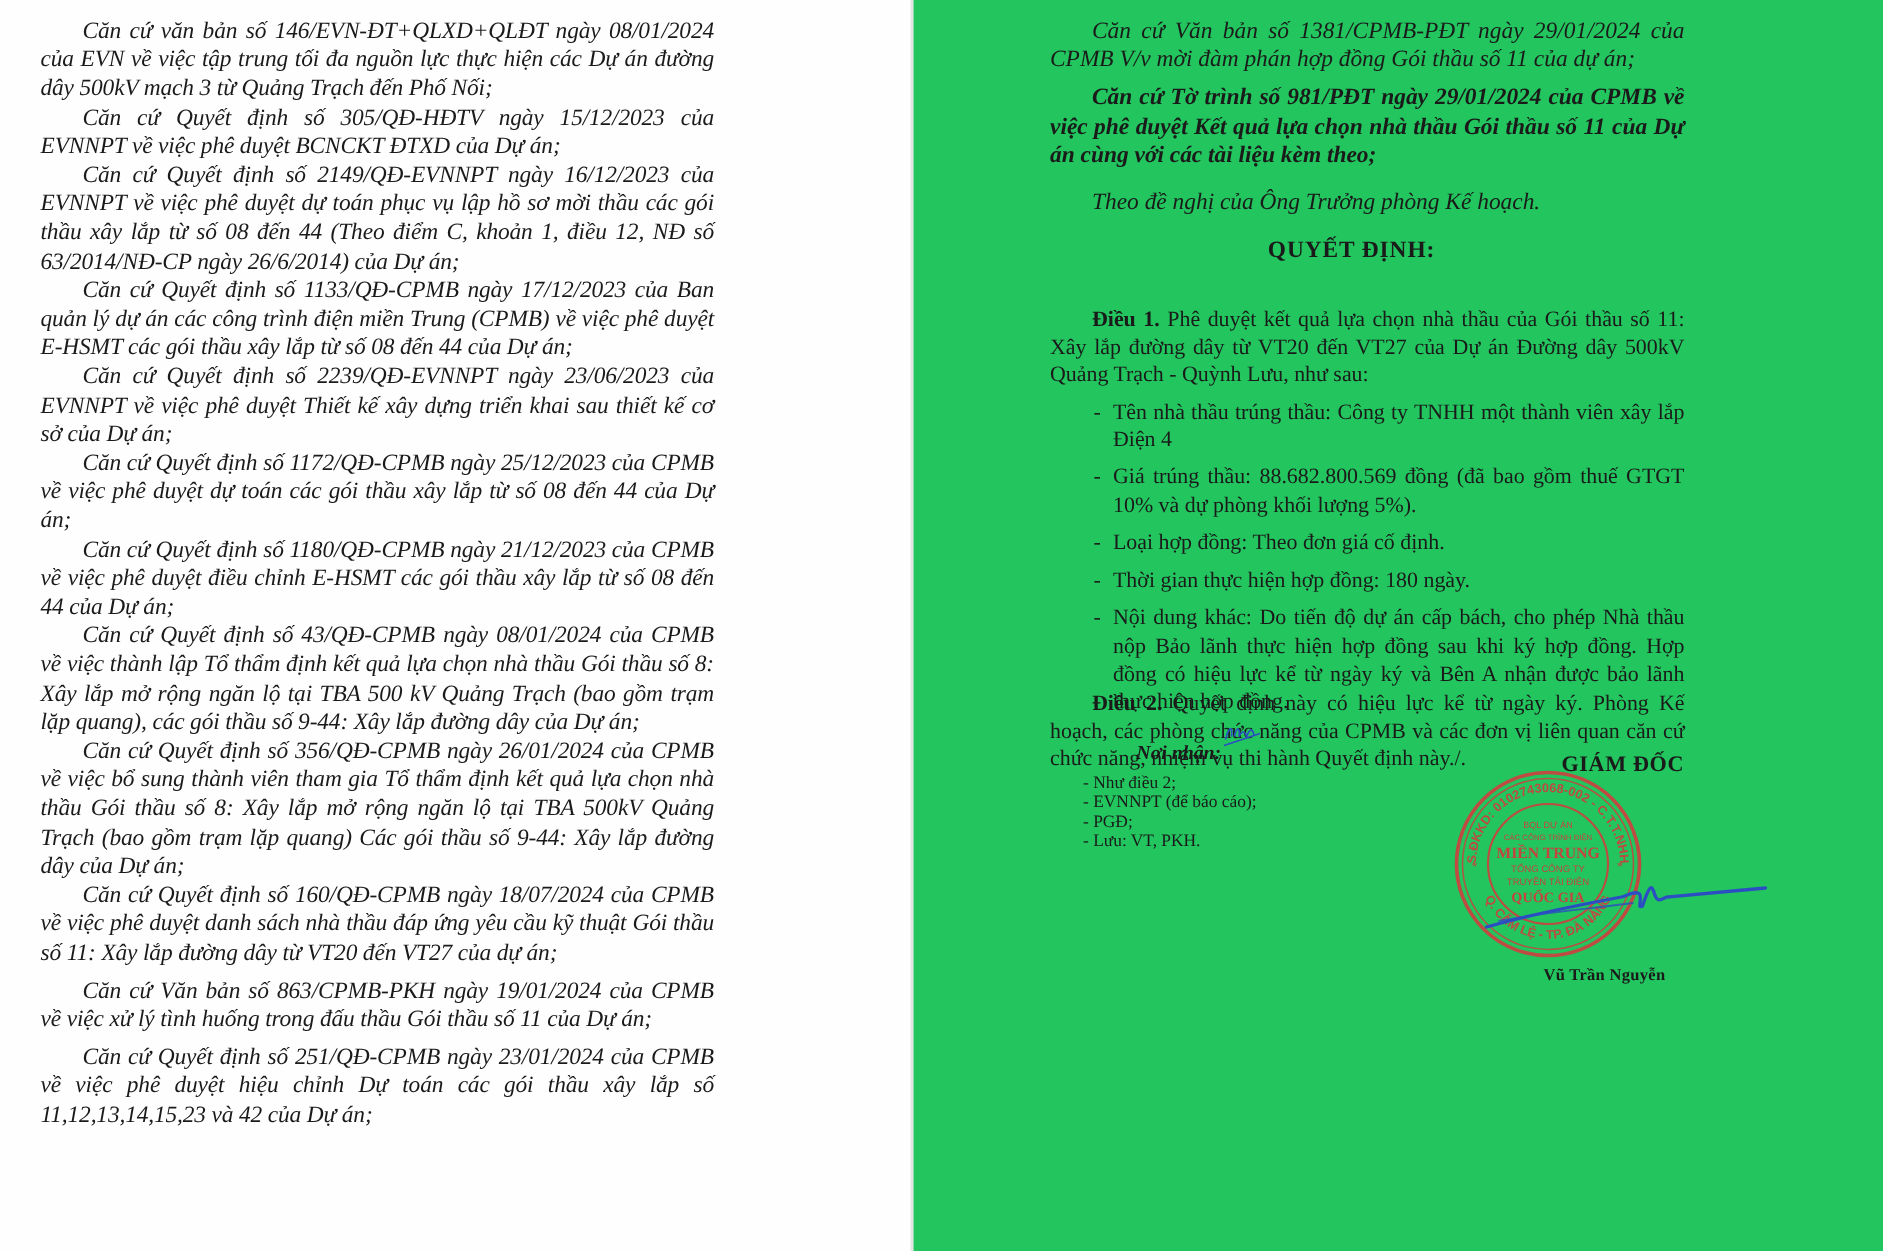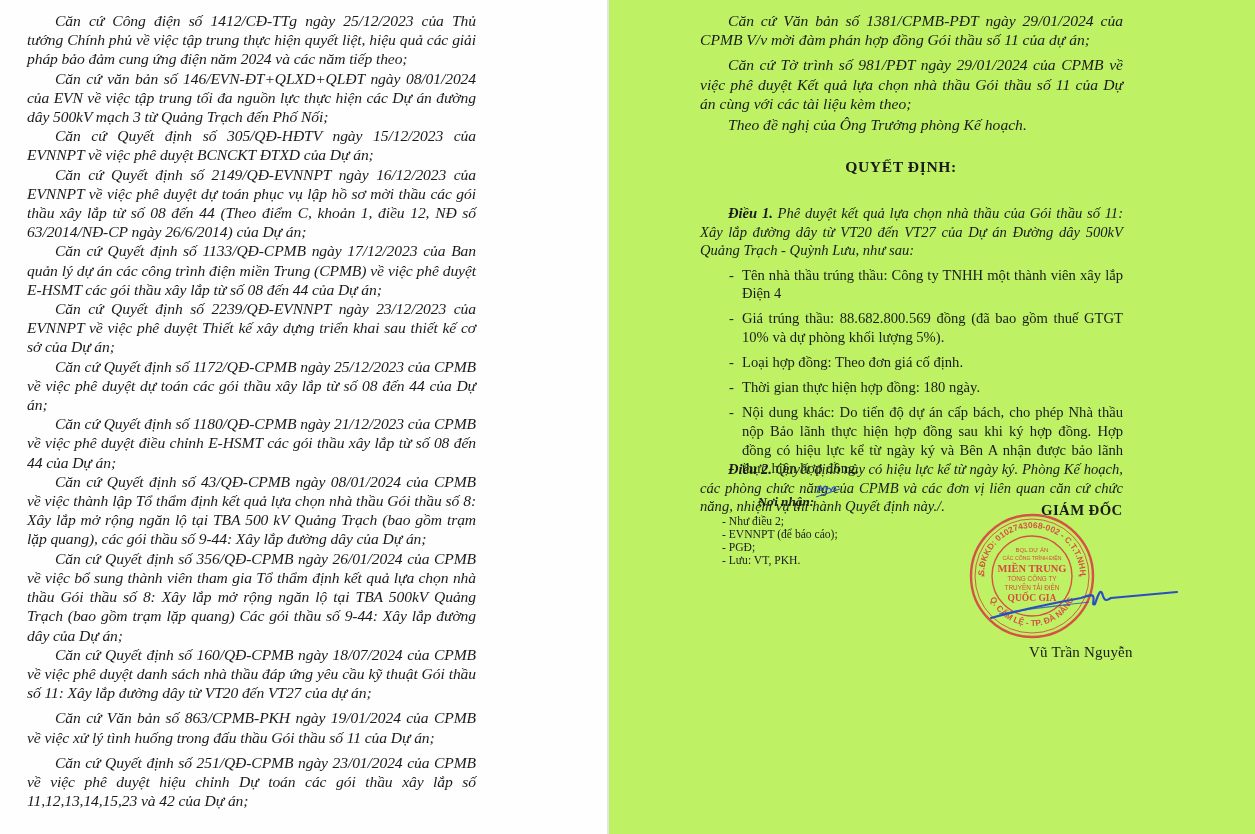--- a/index.html
+++ b/index.html
@@ -1,76 +1,75 @@
 <!DOCTYPE html>
 <html><head>
 <meta charset="utf-8">
 <style>
   * { box-sizing: border-box; margin: 0; padding: 0; }
   html, body { width: 1255px; height: 834px; background: #ffffff; overflow: hidden; }
   body { position: relative; font-family: "Liberation Serif", "DejaVu Serif", serif; color: #1a1a1a; }
 
-  .page { position: absolute; top: 0; height: 834px; background: #bef264; }
+  .page { position: absolute; top: 0; height: 834px; background: #22c55e; }
   .page-left { left: 0; width: 607px; background: #fefefe; }
   .page-divider { position: absolute; left: 607px; top: 0; width: 2px; height: 834px; background: #e4e4e4; }
   .page-right { left: 609px; width: 646px; }
 
   
   .left-body { position: absolute; left: 27px; top: 11px; width: 449px; }
   .basis {
     font-style: italic; font-size: 15.6px; line-height: 19.2px;
     text-align: justify; text-indent: 28px; letter-spacing: -0.1px;
   }
   .basis.gap { margin-top: 6px; }
 
   
   .right-body { position: absolute; left: 91px; top: 11px; width: 423px; }
   .r-basis {
     font-style: italic; font-size: 15.6px; line-height: 19.2px;
     text-align: justify; text-indent: 28px; margin-bottom: 6px;
   }
-  .r-basis.tight { margin-bottom: 2px; }
+  .r-basis.tight { margin-bottom: 12px; font-weight: bold; }
   .r-consider { font-style: italic; font-size: 15.6px; line-height: 19.2px; text-indent: 28px; margin-bottom: 9px; }
 
   .decision-title {
     position: absolute; left: 0; width: 530px; top: 158px; text-align: center;
     font-weight: bold; font-size: 15.6px; letter-spacing: 0.6px; padding-left: 54px;
   }
 
   .article { position: absolute; left: 91px; width: 423px; font-size: 14.6px; line-height: 18.6px; text-align: justify; }
-  .article .lead { text-indent: 28px; font-style: italic; }
+  .article .lead { text-indent: 28px; }
   .article b { font-weight: bold; }
   .article1 { top: 204px; }
   .bullets { list-style: none; margin-top: 6px; }
   .bullets li { position: relative; padding-left: 42px; margin-bottom: 6.5px; padding-right: 0; }
   .bullets li .dash { position: absolute; left: 29px; top: 0; }
   .article2 { top: 460px; }
 
   .recipients { position: absolute; left: 113px; top: 496px; font-size: 11.6px; line-height: 12.4px; }
   .recipients .r-title { font-weight: bold; font-style: italic; font-size: 13.2px; margin-bottom: 8px; margin-left: 12px; text-align: center; }
   .recipients .r-item { margin-bottom: 0.6px; }
 
   .director-title { position: absolute; left: 432px; top: 502px; font-weight: bold; font-size: 14.8px; letter-spacing: 0.4px; }
-  .director-name { position: absolute; left: 420px; top: 644px; font-weight: normal; font-size: 15px; letter-spacing: 0.2px; }
+  .director-name { position: absolute; left: 420px; top: 644px; font-weight: bold; font-size: 11px; letter-spacing: 0.2px; }
 
   .stamp { position: absolute; left: 359px; top: 512px; width: 128px; height: 128px; }
   .signature { position: absolute; left: 380px; top: 582px; width: 190px; height: 40px; }
   .initials { position: absolute; left: 205px; top: 479px; width: 28px; height: 20px; }
 </style>
 </head>
 <body>
 
 <div class="page page-left">
   <div class="left-body">
-    <p class="basis">Căn cứ Công điện số 1412/CĐ-TTg ngày 25/12/2023 của Thủ tướng Chính phủ về việc tập trung thực hiện quyết liệt, hiệu quả các giải pháp bảo đảm cung ứng điện năm 2024 và các năm tiếp theo;</p>
     <p class="basis">Căn cứ văn bản số 146/EVN-ĐT+QLXD+QLĐT ngày 08/01/2024 của EVN về việc tập trung tối đa nguồn lực thực hiện các Dự án đường dây 500kV mạch 3 từ Quảng Trạch đến Phố Nối;</p>
     <p class="basis">Căn cứ Quyết định số 305/QĐ-HĐTV ngày 15/12/2023 của EVNNPT về việc phê duyệt BCNCKT ĐTXD của Dự án;</p>
     <p class="basis">Căn cứ Quyết định số 2149/QĐ-EVNNPT ngày 16/12/2023 của EVNNPT về việc phê duyệt dự toán phục vụ lập hồ sơ mời thầu các gói thầu xây lắp từ số 08 đến 44 (Theo điểm C, khoản 1, điều 12, NĐ số 63/2014/NĐ-CP ngày 26/6/2014) của Dự án;</p>
     <p class="basis">Căn cứ Quyết định số 1133/QĐ-CPMB ngày 17/12/2023 của Ban quản lý dự án các công trình điện miền Trung (CPMB) về việc phê duyệt E-HSMT các gói thầu xây lắp từ số 08 đến 44 của Dự án;</p>
-    <p class="basis">Căn cứ Quyết định số 2239/QĐ-EVNNPT ngày 23/12/2023 của EVNNPT về việc phê duyệt Thiết kế xây dựng triển khai sau thiết kế cơ sở của Dự án;</p>
+    <p class="basis">Căn cứ Quyết định số 2239/QĐ-EVNNPT ngày 23/06/2023 của EVNNPT về việc phê duyệt Thiết kế xây dựng triển khai sau thiết kế cơ sở của Dự án;</p>
     <p class="basis">Căn cứ Quyết định số 1172/QĐ-CPMB ngày 25/12/2023 của CPMB về việc phê duyệt dự toán các gói thầu xây lắp từ số 08 đến 44 của Dự án;</p>
     <p class="basis">Căn cứ Quyết định số 1180/QĐ-CPMB ngày 21/12/2023 của CPMB về việc phê duyệt điều chỉnh E-HSMT các gói thầu xây lắp từ số 08 đến 44 của Dự án;</p>
     <p class="basis">Căn cứ Quyết định số 43/QĐ-CPMB ngày 08/01/2024 của CPMB về việc thành lập Tổ thẩm định kết quả lựa chọn nhà thầu Gói thầu số 8: Xây lắp mở rộng ngăn lộ tại TBA 500 kV Quảng Trạch (bao gồm trạm lặp quang), các gói thầu số 9-44: Xây lắp đường dây của Dự án;</p>
     <p class="basis">Căn cứ Quyết định số 356/QĐ-CPMB ngày 26/01/2024 của CPMB về việc bổ sung thành viên tham gia Tổ thẩm định kết quả lựa chọn nhà thầu Gói thầu số 8: Xây lắp mở rộng ngăn lộ tại TBA 500kV Quảng Trạch (bao gồm trạm lặp quang) Các gói thầu số 9-44: Xây lắp đường dây của Dự án;</p>
     <p class="basis">Căn cứ Quyết định số 160/QĐ-CPMB ngày 18/07/2024 của CPMB về việc phê duyệt danh sách nhà thầu đáp ứng yêu cầu kỹ thuật Gói thầu số 11: Xây lắp đường dây từ VT20 đến VT27 của dự án;</p>
     <p class="basis gap">Căn cứ Văn bản số 863/CPMB-PKH ngày 19/01/2024 của CPMB về việc xử lý tình huống trong đấu thầu Gói thầu số 11 của Dự án;</p>
     <p class="basis gap">Căn cứ Quyết định số 251/QĐ-CPMB ngày 23/01/2024 của CPMB về việc phê duyệt hiệu chỉnh Dự toán các gói thầu xây lắp số 11,12,13,14,15,23 và 42 của Dự án;</p>
 
   </div>
 </div>

